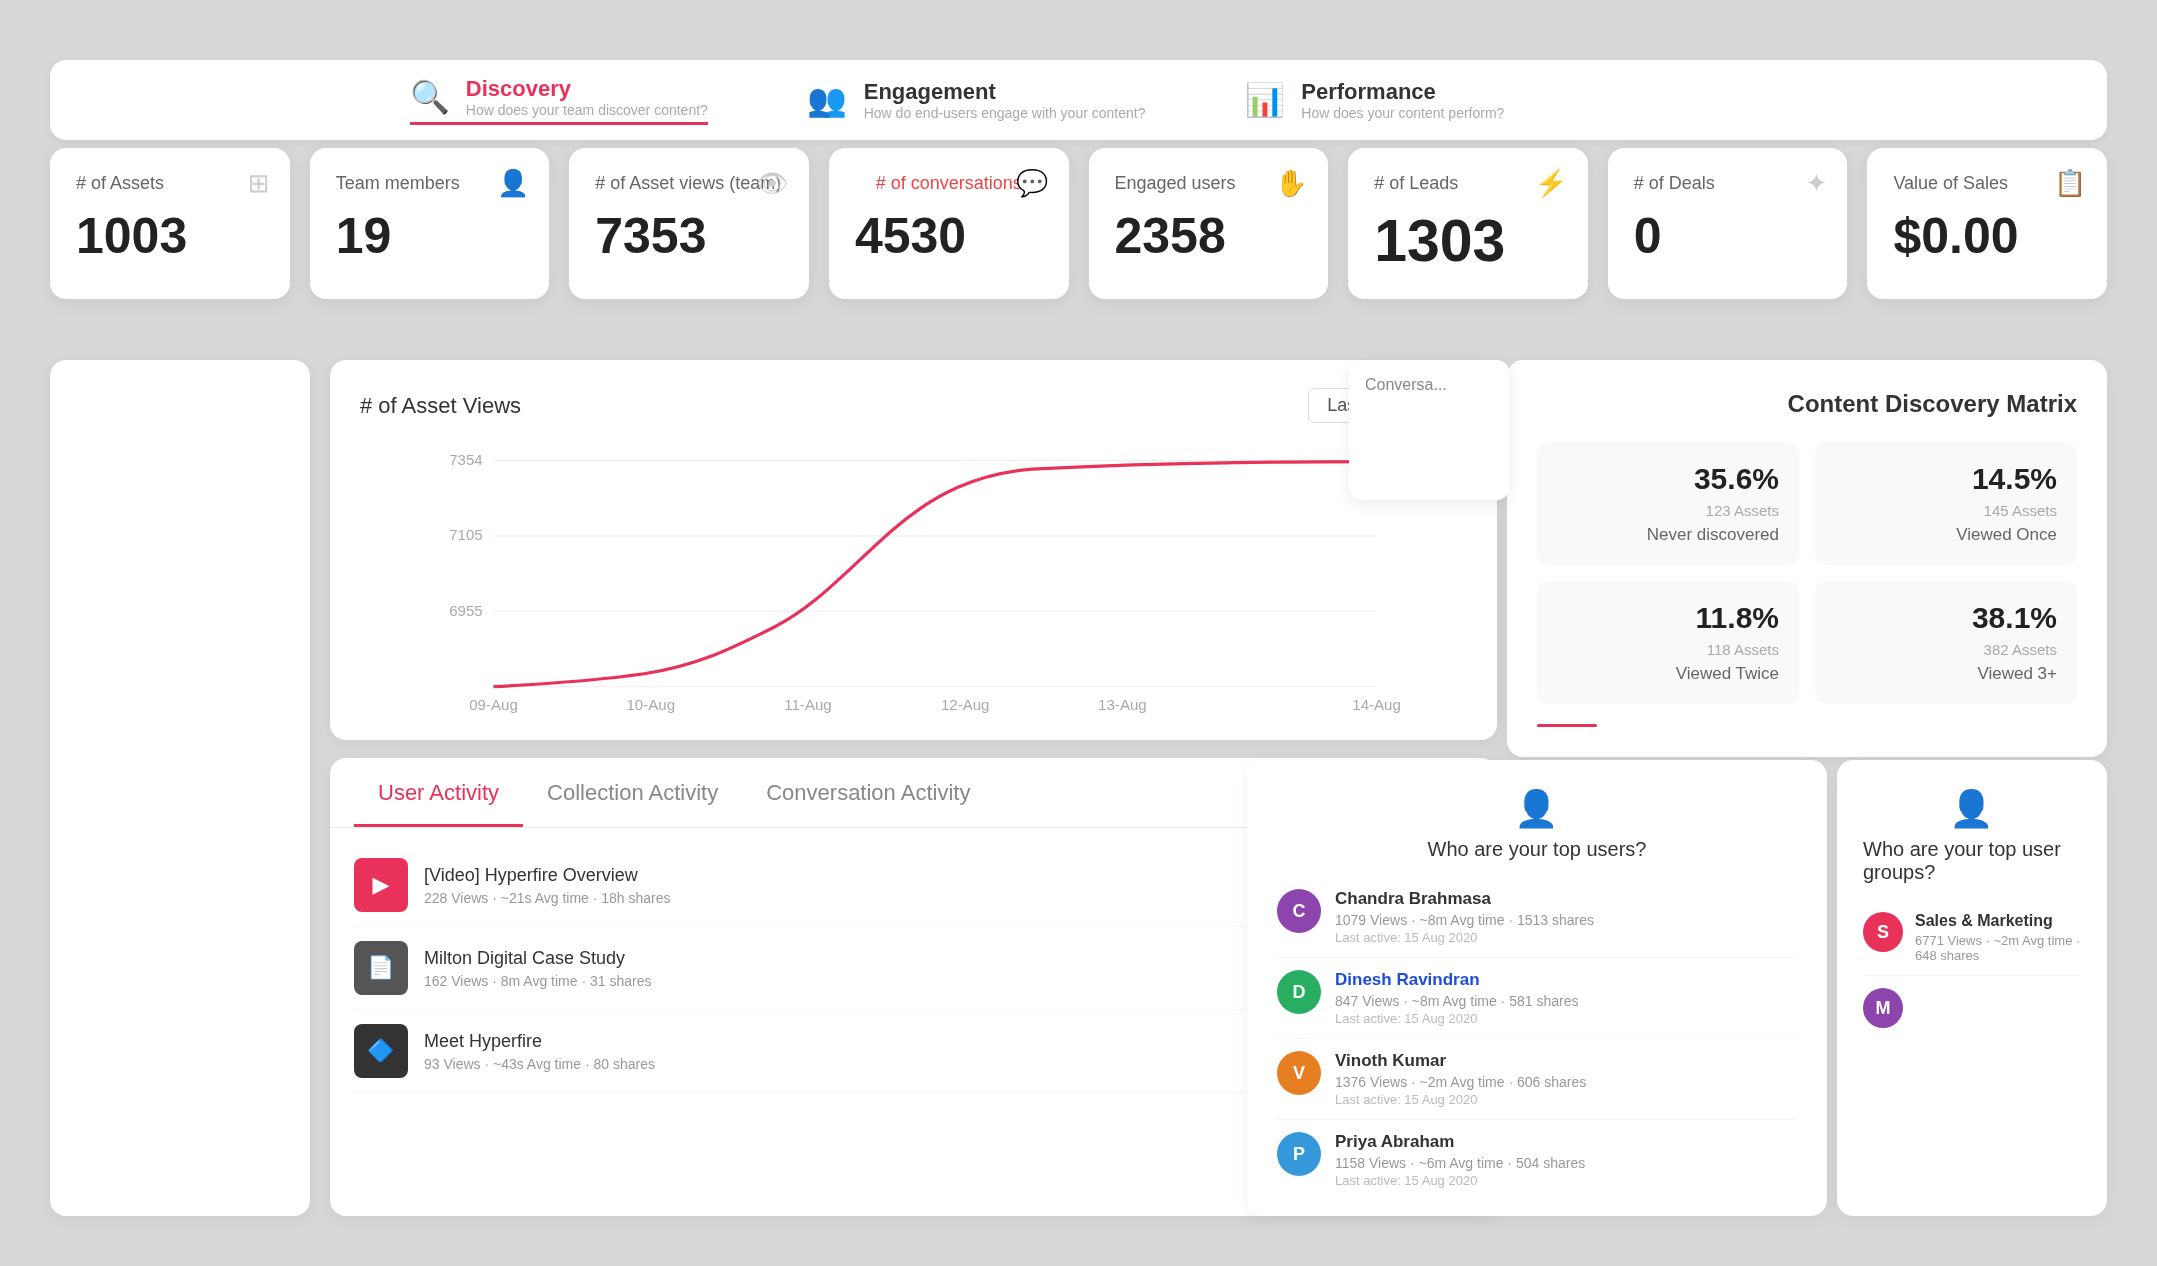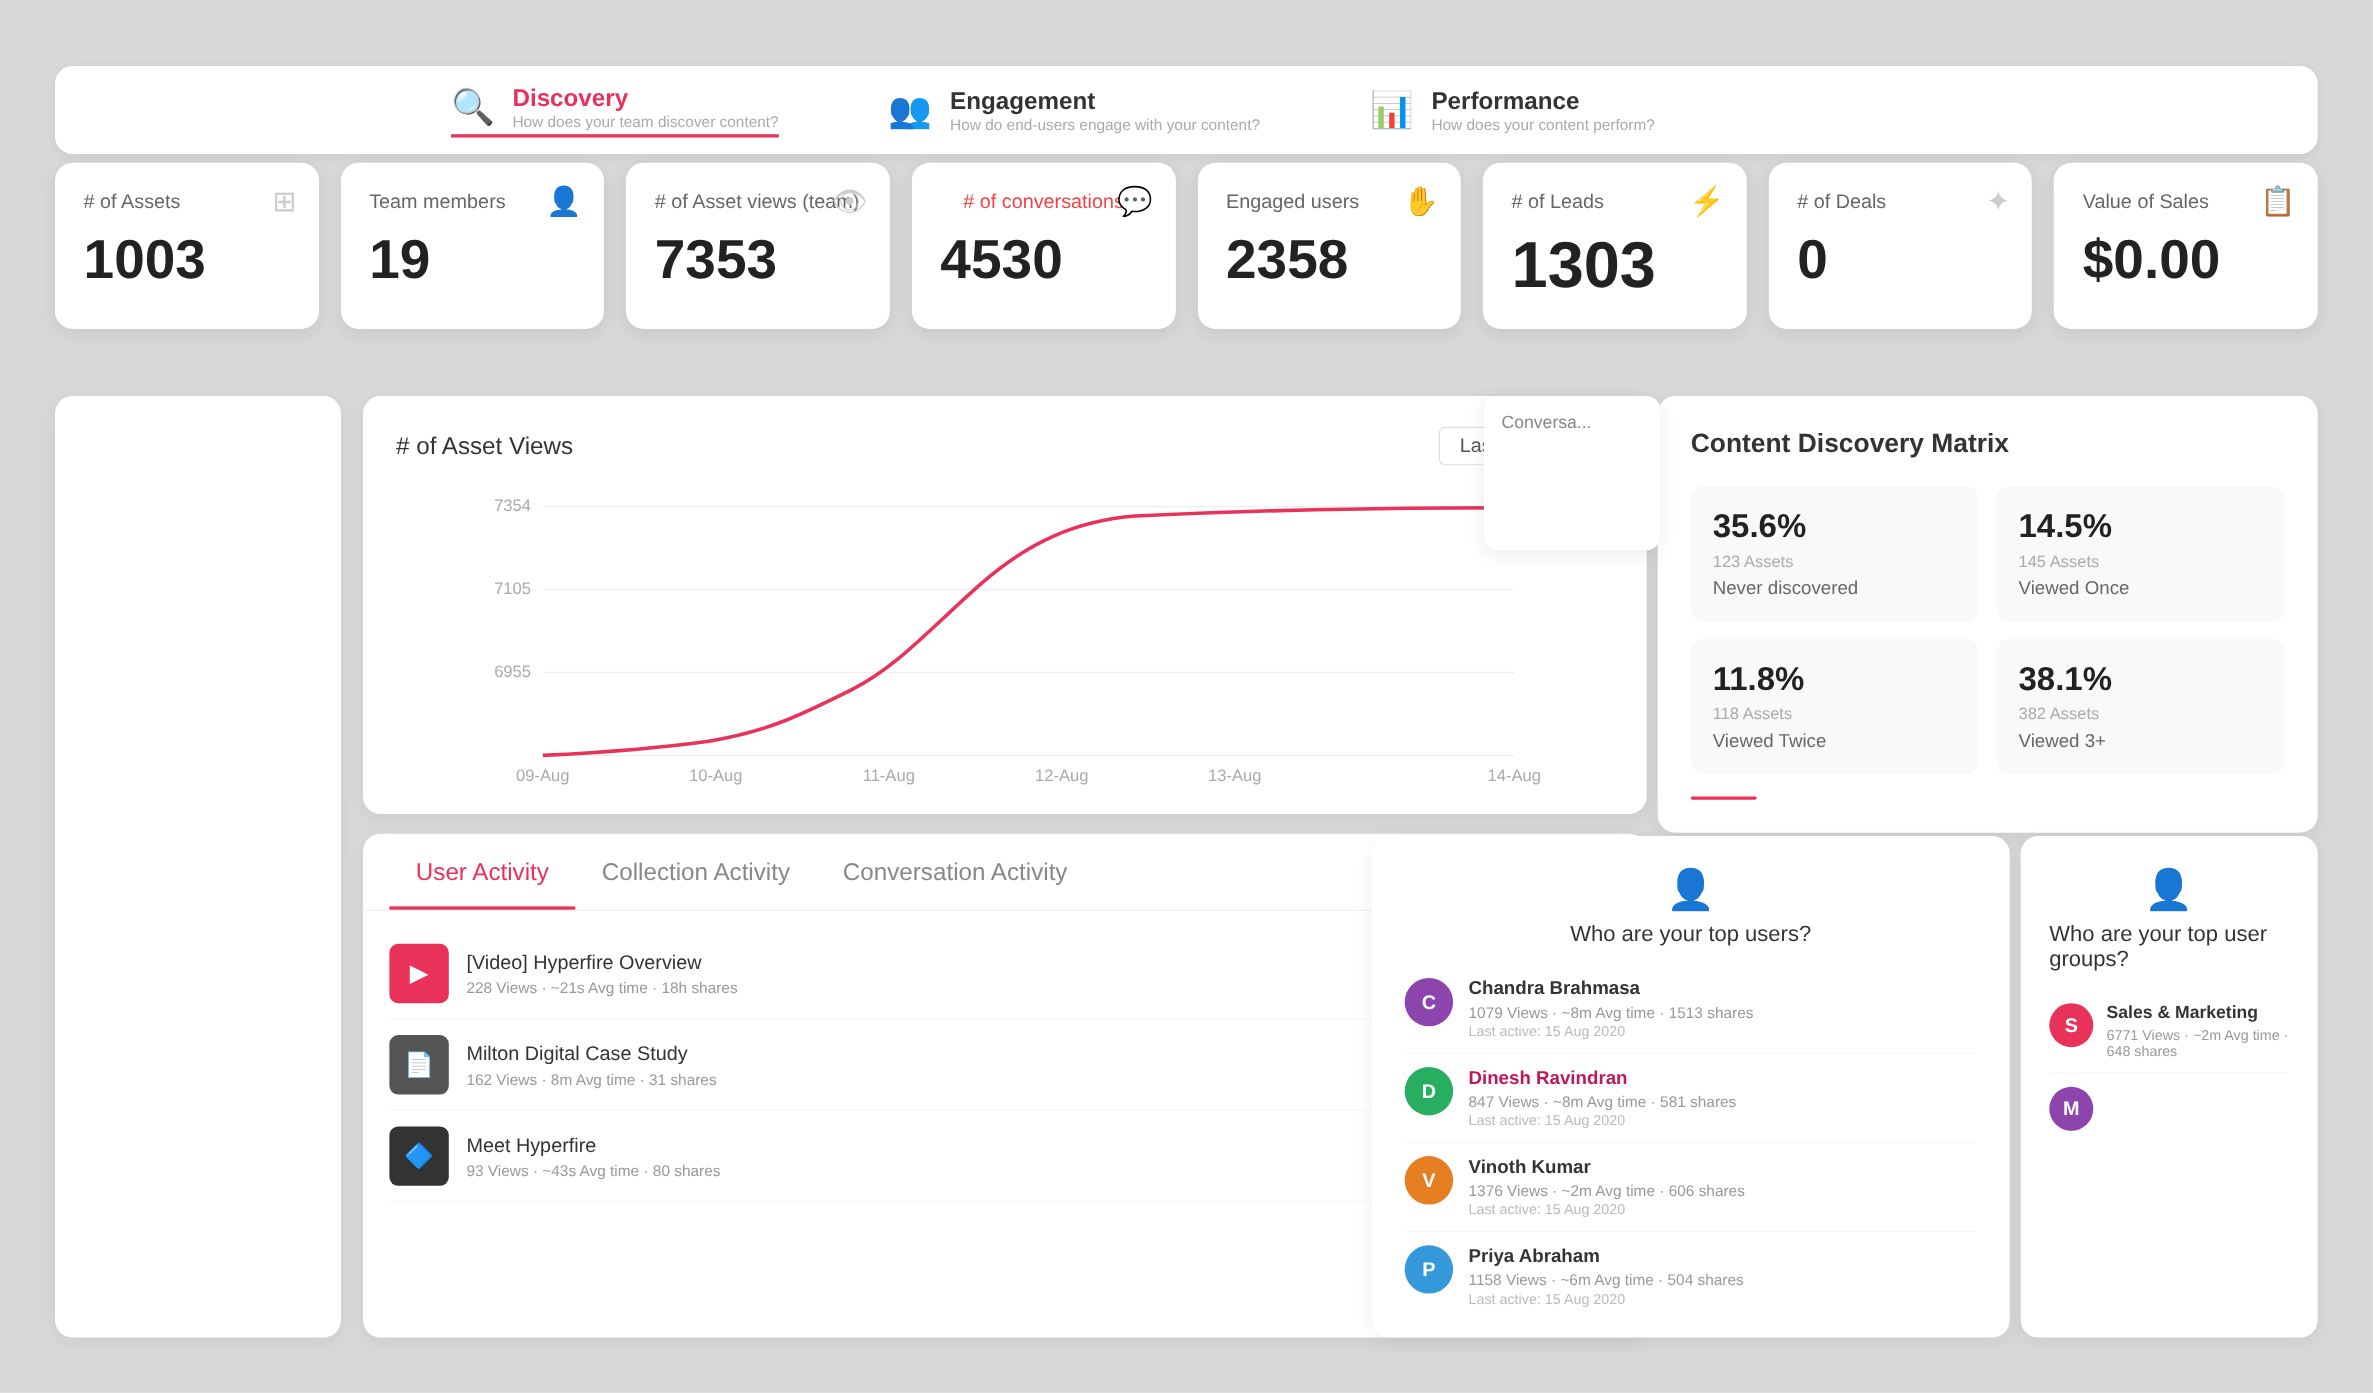--- a/index.html
+++ b/index.html
@@ -197,21 +197,21 @@
             </div>
           </div>
 
         </div>
       </div>
 
       <div style="position:absolute; top:360px; right:648px; width:160px; height:140px; background:white; border-radius:12px; padding:16px; box-shadow:0 4px 16px rgba(0,0,0,0.08); z-index:22; overflow:hidden;">
         <div style="font-size:16px; color:#888;">Conversa...</div>
       </div>
 
-      <div style="position:absolute; top:360px; right:50px; width:600px; background:white; border-radius:16px; padding:30px; box-shadow:0 4px 16px rgba(0,0,0,0.06); z-index:20;">
+      <div style="position:absolute; top:360px; right:50px; width:600px; background:white; border-radius:16px; padding:30px; box-shadow:0 4px 16px rgba(0,0,0,0.06); z-index:20;text-align:right;">
         <div style="font-size:24px; font-weight:600; color:#333; margin-bottom:24px;">Content Discovery Matrix</div>
         <div style="display:grid; grid-template-columns:1fr 1fr; gap:16px;">
 
           <div style="background:#f9f9f9; border-radius:12px; padding:20px;">
             <div style="font-size:30px; font-weight:700; color:#222;">35.6%</div>
             <div style="font-size:15px; color:#aaa; margin:6px 0;">123 Assets</div>
             <div style="font-size:17px; color:#666;">Never discovered</div>
           </div>
 
           <div style="background:#f9f9f9; border-radius:12px; padding:20px;">
@@ -246,21 +246,21 @@
           <div>
             <div style="font-size:17px; font-weight:600; color:#333;">Chandra Brahmasa</div>
             <div style="font-size:14px; color:#999; margin-top:3px;">1079 Views · ~8m Avg time · 1513 shares</div>
             <div style="font-size:13px; color:#bbb; margin-top:2px;">Last active: 15 Aug 2020</div>
           </div>
         </div>
 
         <div style="display:flex; align-items:flex-start; gap:14px; padding:12px 0; border-bottom:1px solid #f5f5f5;">
           <div style="width:44px; height:44px; border-radius:50%; background:#27ae60; display:flex; align-items:center; justify-content:center; font-size:18px; font-weight:700; color:white; flex-shrink:0;">D</div>
           <div>
-            <div style="font-size:17px; font-weight:600; color:#be185d;">Dinesh Ravindran</div>
+            <div style="font-size:17px; font-weight:600; color:#1d4ed8;">Dinesh Ravindran</div>
             <div style="font-size:14px; color:#999; margin-top:3px;">847 Views · ~8m Avg time · 581 shares</div>
             <div style="font-size:13px; color:#bbb; margin-top:2px;">Last active: 15 Aug 2020</div>
           </div>
         </div>
 
         <div style="display:flex; align-items:flex-start; gap:14px; padding:12px 0; border-bottom:1px solid #f5f5f5;">
           <div style="width:44px; height:44px; border-radius:50%; background:#e67e22; display:flex; align-items:center; justify-content:center; font-size:18px; font-weight:700; color:white; flex-shrink:0;">V</div>
           <div>
             <div style="font-size:17px; font-weight:600; color:#333;">Vinoth Kumar</div>
             <div style="font-size:14px; color:#999; margin-top:3px;">1376 Views · ~2m Avg time · 606 shares</div>

